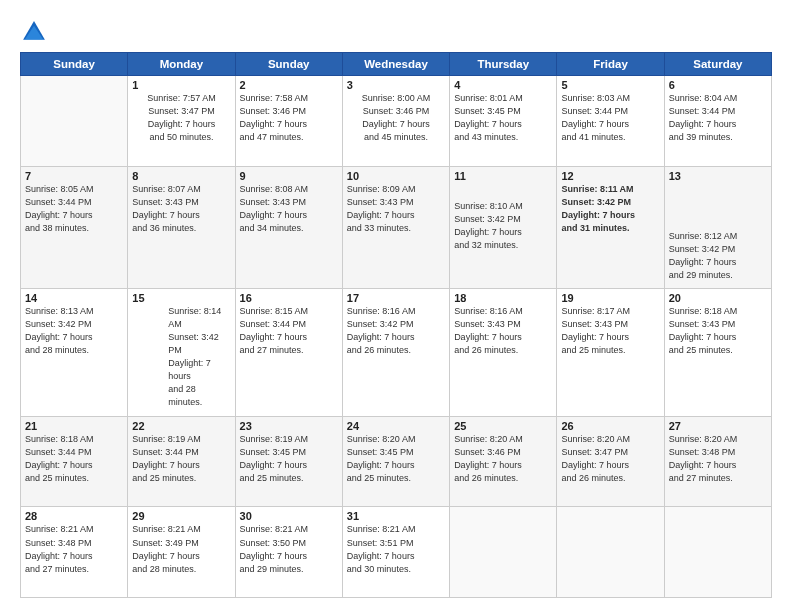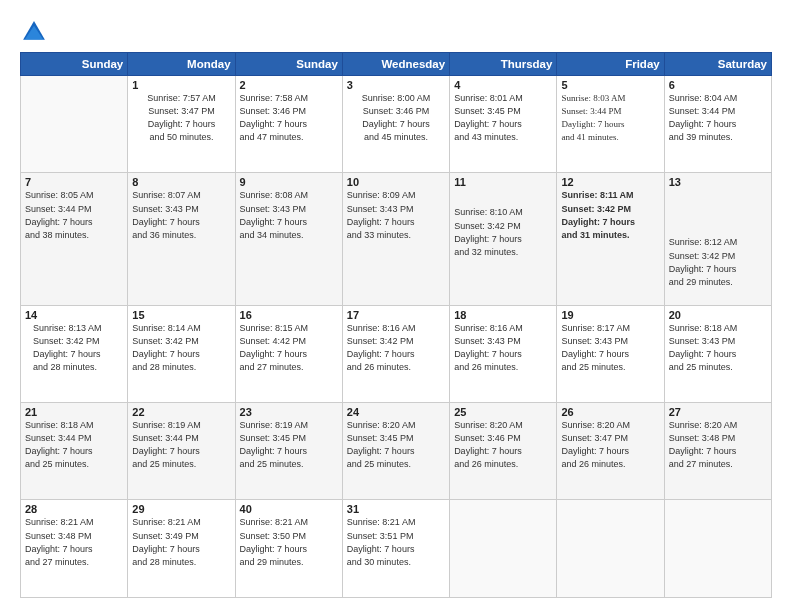--- a/index.html
+++ b/index.html
@@ -58,21 +58,21 @@
       width: 100%;
       table-layout: fixed;
     }
     .calendar th {
       background: #2962b0;
       color: #fff;
       font-size: 11.5px;
       font-weight: bold;
       padding: 5px 4px;
       border: 1px solid #1e4d99;
-      text-align: right;
+      text-align: center;
     }
     .calendar td {
       border: 1px solid #ccc;
       vertical-align: top;
       padding: 3px 4px;
       font-size: 9.5px;
       color: #222;
       height: 88px;
     }
     .day-num {
@@ -148,21 +148,21 @@
           </td>
           <td>
             <span class="day-num">4</span>
             <div class="day-info" style="white-space: pre-line;">Sunrise: 8:01 AM
 Sunset: 3:45 PM
 Daylight: 7 hours
 and 43 minutes.</div>
           </td>
           <td>
             <span class="day-num">5</span>
-            <div class="day-info" style="white-space: pre-line; font-family: Liberation Serif, serif;">Sunrise: 8:03 AM
+            <div class="day-info" style="white-space: pre-line;">Sunrise: 8:03 AM
 Sunset: 3:44 PM
 Daylight: 7 hours
 and 41 minutes.</div>
           </td>
           <td>
             <span class="day-num">6</span>
             <div class="day-info" style="white-space: pre-line;">Sunrise: 8:04 AM
 Sunset: 3:44 PM
 Daylight: 7 hours
 and 39 minutes.</div>
@@ -215,36 +215,36 @@
             <span class="day-num">13</span>
             <div class="day-info" style="white-space: pre-line; margin-top: 48px;">Sunrise: 8:12 AM
 Sunset: 3:42 PM
 Daylight: 7 hours
 and 29 minutes.</div>
           </td>
         </tr>
         <tr>
           <td>
             <span class="day-num">14</span>
-            <div class="day-info" style="white-space: pre-line; margin-left: 8px;">Sunrise: 8:13 AM
+            <div class="day-info" style="white-space: pre-line;">Sunrise: 8:13 AM
 Sunset: 3:42 PM
 Daylight: 7 hours
 and 28 minutes.</div>
           </td>
           <td>
             <span class="day-num">15</span>
-            <div class="day-info" style="white-space: pre-line;">Sunrise: 8:14 AM
+            <div class="day-info" style="white-space: pre-line; margin-left: 36px;">Sunrise: 8:14 AM
 Sunset: 3:42 PM
 Daylight: 7 hours
 and 28 minutes.</div>
           </td>
           <td>
             <span class="day-num">16</span>
             <div class="day-info" style="white-space: pre-line;">Sunrise: 8:15 AM
-Sunset: 4:42 PM
+Sunset: 3:44 PM
 Daylight: 7 hours
 and 27 minutes.</div>
           </td>
           <td>
             <span class="day-num">17</span>
             <div class="day-info" style="white-space: pre-line;">Sunrise: 8:16 AM
 Sunset: 3:42 PM
 Daylight: 7 hours
 and 26 minutes.</div>
           </td>
@@ -330,21 +330,21 @@
 and 27 minutes.</div>
           </td>
           <td>
             <span class="day-num">29</span>
             <div class="day-info" style="white-space: pre-line;">Sunrise: 8:21 AM
 Sunset: 3:49 PM
 Daylight: 7 hours
 and 28 minutes.</div>
           </td>
           <td>
-            <span class="day-num">40</span>
+            <span class="day-num">30</span>
             <div class="day-info" style="white-space: pre-line;">Sunrise: 8:21 AM
 Sunset: 3:50 PM
 Daylight: 7 hours
 and 29 minutes.</div>
           </td>
           <td>
             <span class="day-num">31</span>
             <div class="day-info" style="white-space: pre-line;">Sunrise: 8:21 AM
 Sunset: 3:51 PM
 Daylight: 7 hours

